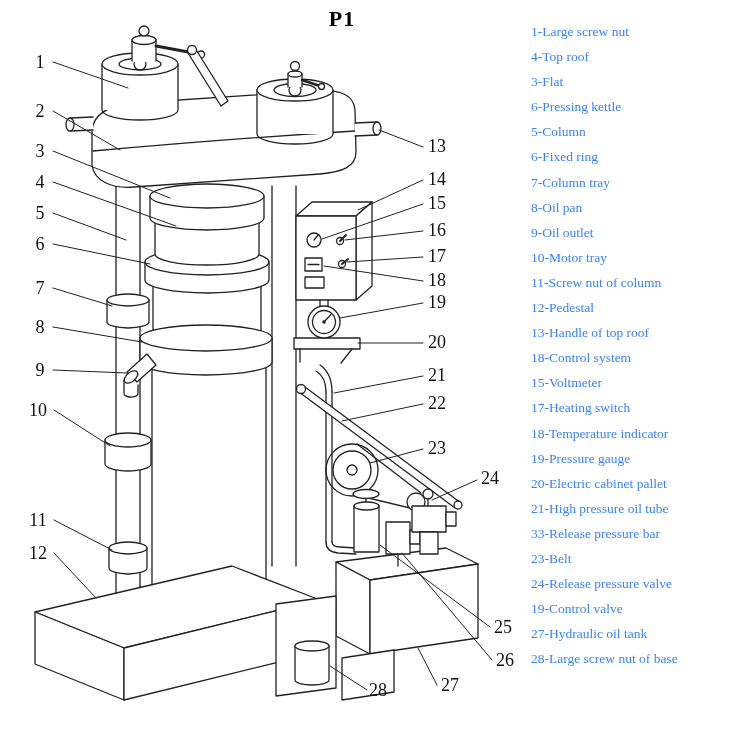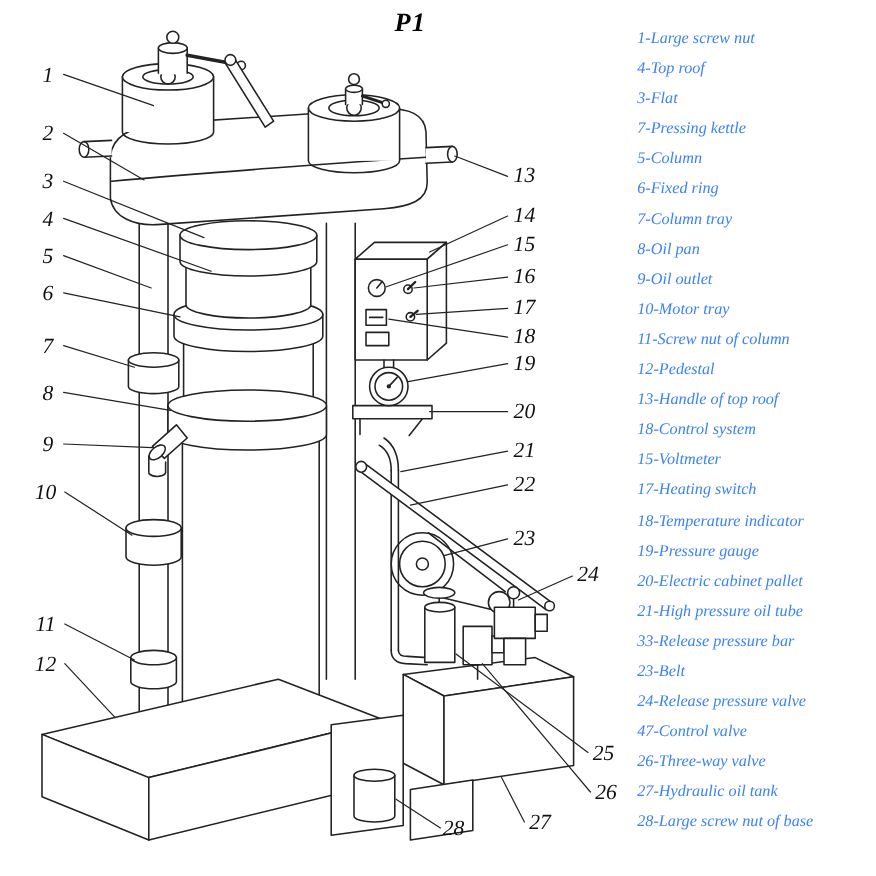--- a/index.html
+++ b/index.html
@@ -3,21 +3,21 @@
 <meta charset="utf-8">
 <style>
   * { margin:0; padding:0; box-sizing:border-box; }
   html,body { width:730px; height:730px; }
   body {
     background:#ffffff;
     font-family:"Liberation Serif", serif;
     position:relative;
     overflow:hidden;
   }
-  .page { position:absolute; left:0; top:0; width:642px; height:730px; background:#fff;font-style:italic; }
+  .page { position:absolute; left:0; top:0; width:642px; height:730px; background:#fff; }
   .title {
     position:absolute; left:298px; top:6px; width:88px;
     text-align:center; font-size:22px; font-weight:bold; color:#000;
     letter-spacing:1px;
   }
   .legend {
     position:absolute; left:531px; top:19px; width:196px;
   }
   .legend-item {
     font-size:13.5px; color:#3b82f6;
@@ -307,39 +307,38 @@
           <line x1="367" y1="690" x2="330" y2="666"></line>
           <text x="378" y="696">28</text>
         </g>
     </g>
   </svg>
 
   <div class="legend">
       <div class="legend-item">1-Large screw nut</div>
       <div class="legend-item">4-Top roof</div>
       <div class="legend-item">3-Flat</div>
-      <div class="legend-item">7-Pressing kettle</div>
+      <div class="legend-item">6-Pressing kettle</div>
       <div class="legend-item">5-Column</div>
       <div class="legend-item">6-Fixed ring</div>
       <div class="legend-item">7-Column tray</div>
       <div class="legend-item">8-Oil pan</div>
       <div class="legend-item">9-Oil outlet</div>
       <div class="legend-item">10-Motor tray</div>
       <div class="legend-item">11-Screw nut of column</div>
       <div class="legend-item">12-Pedestal</div>
       <div class="legend-item">13-Handle of top roof</div>
       <div class="legend-item">18-Control system</div>
       <div class="legend-item">15-Voltmeter</div>
       <div class="legend-item">17-Heating switch</div>
       <div class="legend-item">18-Temperature indicator</div>
       <div class="legend-item">19-Pressure gauge</div>
       <div class="legend-item">20-Electric cabinet pallet</div>
       <div class="legend-item">21-High pressure oil tube</div>
       <div class="legend-item">33-Release pressure bar</div>
       <div class="legend-item">23-Belt</div>
       <div class="legend-item">24-Release pressure valve</div>
-      <div class="legend-item">47-Control valve</div>
-      <div class="legend-item">26-Three-way valve</div>
+      <div class="legend-item">19-Control valve</div>
       <div class="legend-item">27-Hydraulic oil tank</div>
       <div class="legend-item">28-Large screw nut of base</div>
     </div>
 
 </div>
 
 </body></html>

